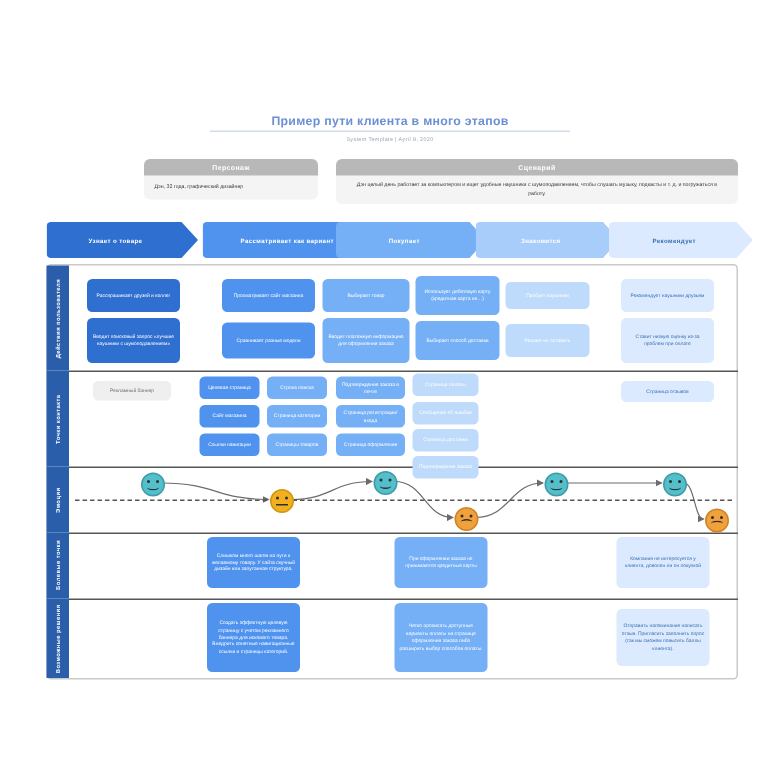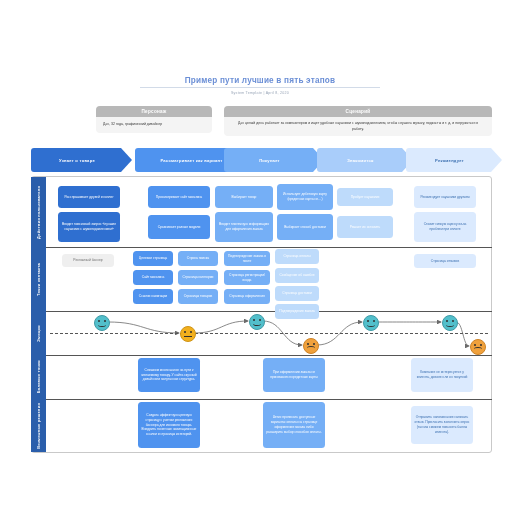--- a/index.html
+++ b/index.html
@@ -86,21 +86,21 @@
           bottom:3.4px;border-radius:0 0 60% 60%;}
   .face.neutral u{border-bottom:1px solid #2f2f2f;border-radius:0;height:0;bottom:4.5px;}
   .face.sad u{border-bottom:none;border-top:1px solid #2f2f2f;border-radius:60% 60% 0 0;bottom:3px;height:3px;}
 </style>
 </head>
 <body>
 
 <div id="canvas">
 
   <div class="title-wrap">
-    <div class="title">Пример пути лучшие в пять этапов</div>
+    <div class="title">Пример пути клиента в много этапов</div>
     <div class="subtitle">System Template  |  April 8, 2020</div>
   </div>
 
   <div class="card" id="persona-card">
     <div class="card-head">Персонаж</div>
     <div class="card-body">Дэн, 32 года, графический дизайнер</div>
   </div>
 
   <div class="card" id="scenario-card">
     <div class="card-head">Сценарий</div>

